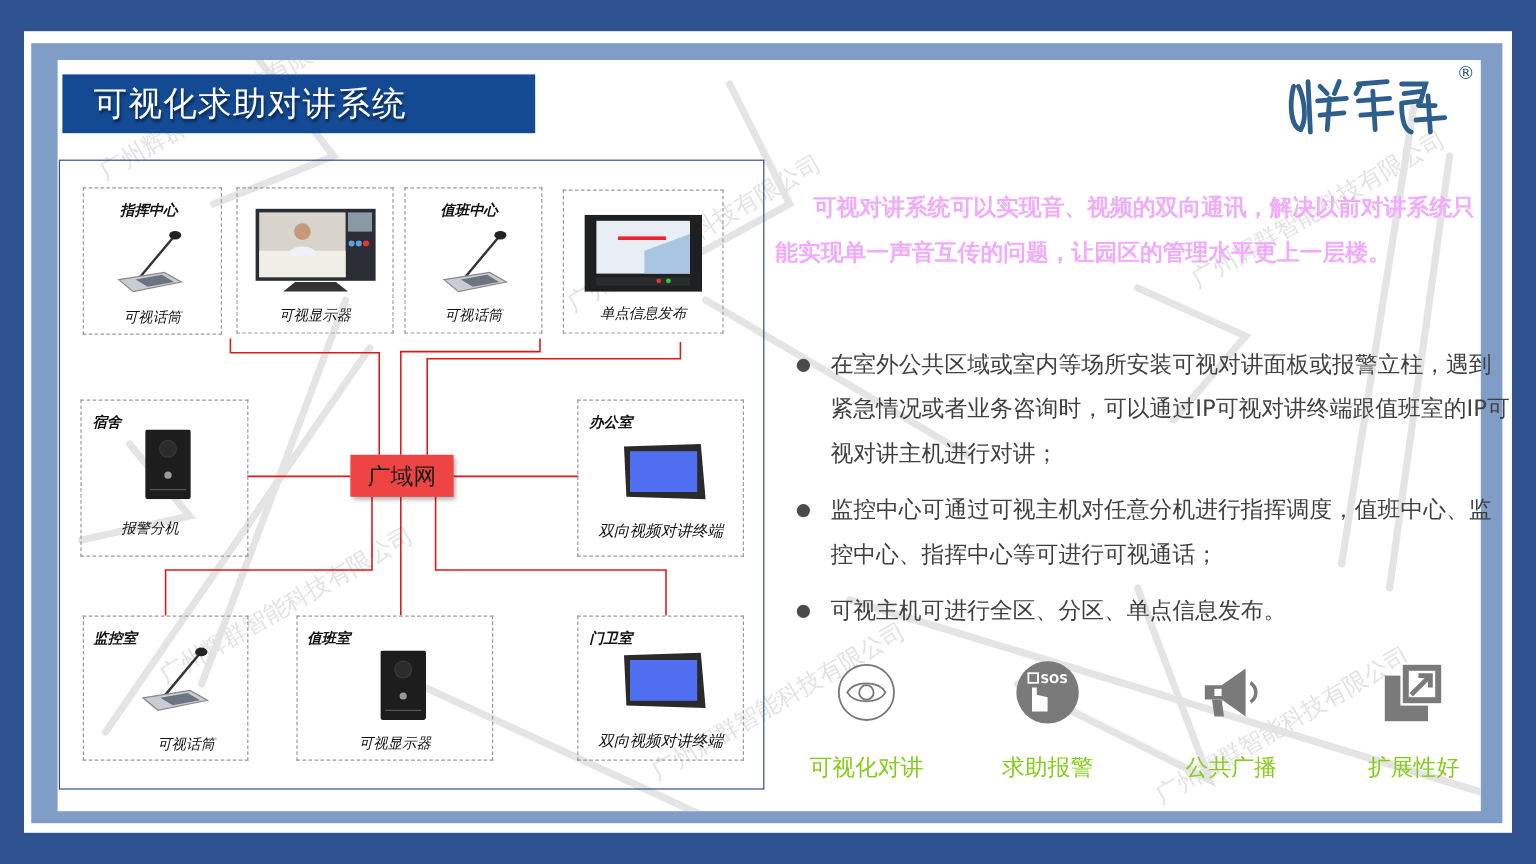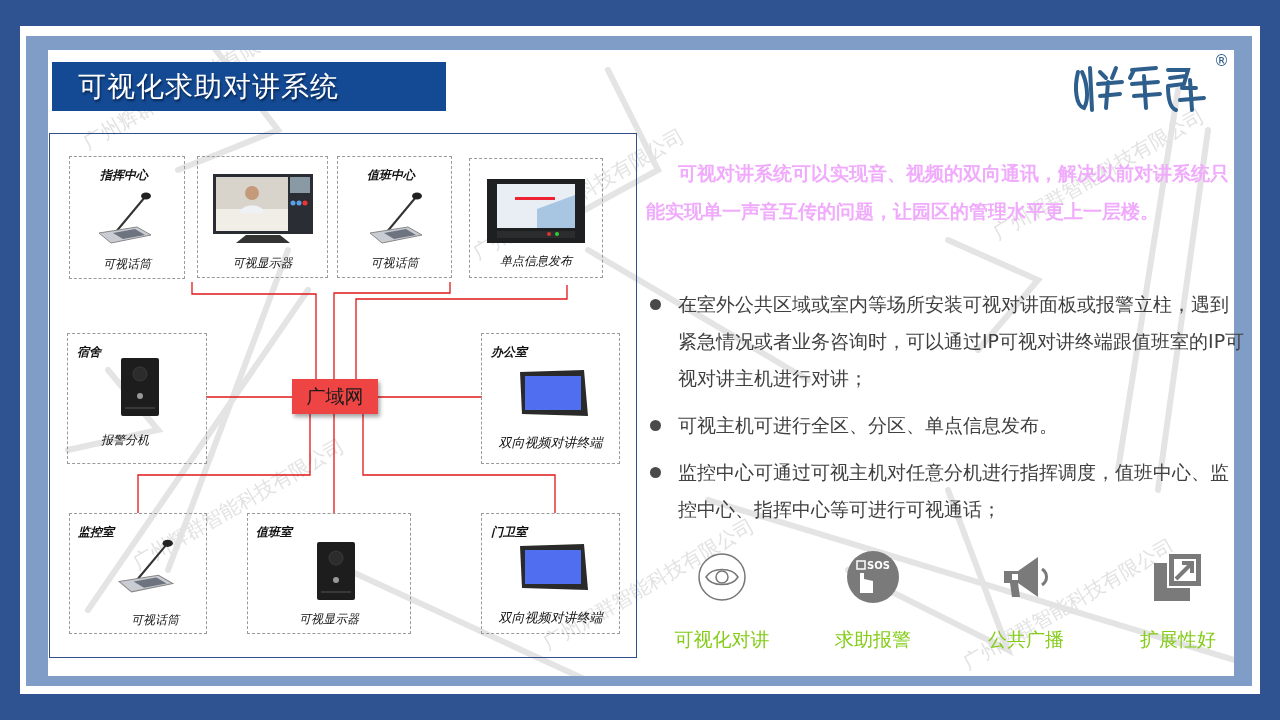--- a/index.html
+++ b/index.html
@@ -14,21 +14,21 @@
   .logo-text{position:absolute;left:0;top:6px;font-family:"DejaVu Serif","Liberation Serif",serif;font-style:italic;font-size:40px;color:#2e5e8c;letter-spacing:-2px;white-space:nowrap;}
   .logo-reg{position:absolute;left:142px;top:0;font-size:15px;color:#2e5e8c;}
   .diagram{position:absolute;left:49px;top:133px;width:586px;height:523px;border:1.5px solid #2f4f86;background:transparent;}
   .node{position:absolute;border:1.2px dashed #9a9a9a;background:rgba(255,255,255,0.0);font-style:italic;}
   .node-title{position:absolute;font-size:12px;font-weight:bold;color:#111;white-space:nowrap;}
   .node-label{position:absolute;font-size:12px;color:#111;white-space:nowrap;width:100%;text-align:center;}
   .node-label.sm{font-size:13px;}
   .hub{position:absolute;left:292px;top:379px;width:86px;height:35px;background:#ef4444;box-shadow:2px 3px 4px rgba(0,0,0,0.35);display:flex;align-items:center;justify-content:center;font-size:19px;color:#1a1a1a;font-family:"DejaVu Serif","Liberation Serif",serif;}
   svg.lines{position:absolute;left:0;top:0;width:1280px;height:720px;pointer-events:none;}
   .intro{position:absolute;left:646px;top:154px;width:592px;font-size:19px;font-weight:bold;color:#f0abfc;line-height:38px;text-indent:32px;}
-  .bullets{position:absolute;left:646px;top:286px;width:600px;margin:0;padding:0;list-style:none;}
+  .bullets{position:absolute;left:660px;top:286px;width:600px;margin:0;padding:0;list-style:none;}
   .bullets li{position:relative;padding-left:32px;font-size:19px;color:#404040;line-height:37px;margin-bottom:10px;}
   .bullets li .dot{position:absolute;left:4px;top:13px;width:11px;height:11px;border-radius:50%;background:#4a4a4a;}
   .features{position:absolute;left:660px;top:545px;width:580px;height:110px;}
   .feature{position:absolute;top:0;width:120px;text-align:center;}
   .feature .ic{width:56px;height:56px;margin:4px auto 0;}
   .feature .lbl{margin-top:18px;font-size:19px;color:#84cc16;font-family:"DejaVu Serif","Liberation Serif",serif;white-space:nowrap;}
 </style>
 </head>
 <body>
 
@@ -196,22 +196,22 @@
     <path d="M2,4 L66,2 L70,48 L4,46 Z" fill="#2a2a2a"></path>
     <rect x="7" y="8" width="56" height="34" fill="#4f6ff0"></rect>
   </svg>
   <span class="node-label sm" style="top:95px;">双向视频对讲终端</span>
 </div>
 
 <div class="intro">可视对讲系统可以实现音、视频的双向通讯，解决以前对讲系统只能实现单一声音互传的问题，让园区的管理水平更上一层楼。</div>
 
 <ul class="bullets">
   <li><span class="dot"></span><span>在室外公共区域或室内等场所安装可视对讲面板或报警立柱，遇到紧急情况或者业务咨询时，可以通过IP可视对讲终端跟值班室的IP可视对讲主机进行对讲；</span></li>
+  <li><span class="dot"></span><span>监控中心可通过可视主机对任意分机进行指挥调度，值班中心、监控中心、指挥中心等可进行可视通话；</span></li>
   <li><span class="dot"></span><span>可视主机可进行全区、分区、单点信息发布。</span></li>
-  <li><span class="dot"></span><span>监控中心可通过可视主机对任意分机进行指挥调度，值班中心、监控中心、指挥中心等可进行可视通话；</span></li>
 </ul>
 
 <div class="features">
   <div class="feature" style="left:2px;">
     <svg class="ic" viewBox="0 0 56 56">
       <circle cx="28" cy="28" r="23" fill="none" stroke="#777" stroke-width="1.5"></circle>
       <path d="M12,28 C18,18 38,18 44,28 C38,38 18,38 12,28 Z" fill="none" stroke="#777" stroke-width="1.5"></path>
       <circle cx="28" cy="28" r="6" fill="none" stroke="#777" stroke-width="1.5"></circle>
     </svg>
     <div class="lbl">可视化对讲</div>

